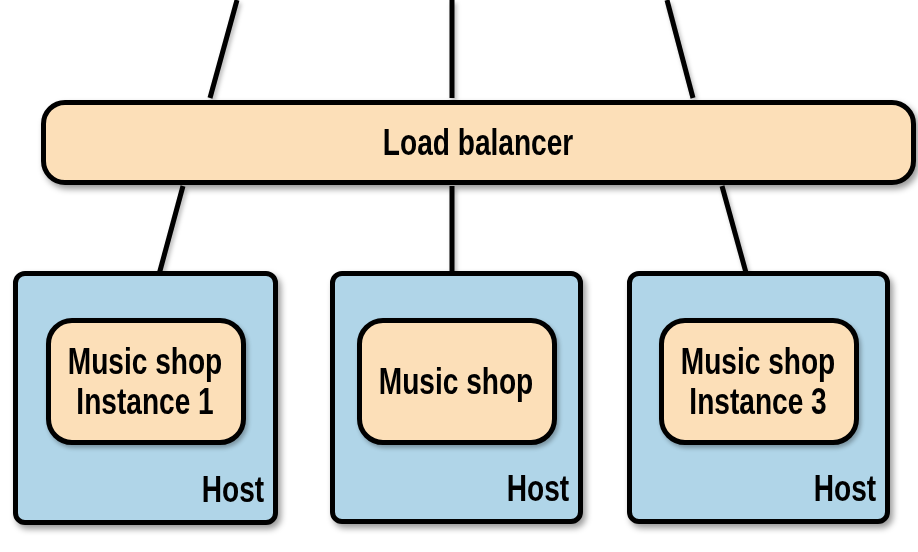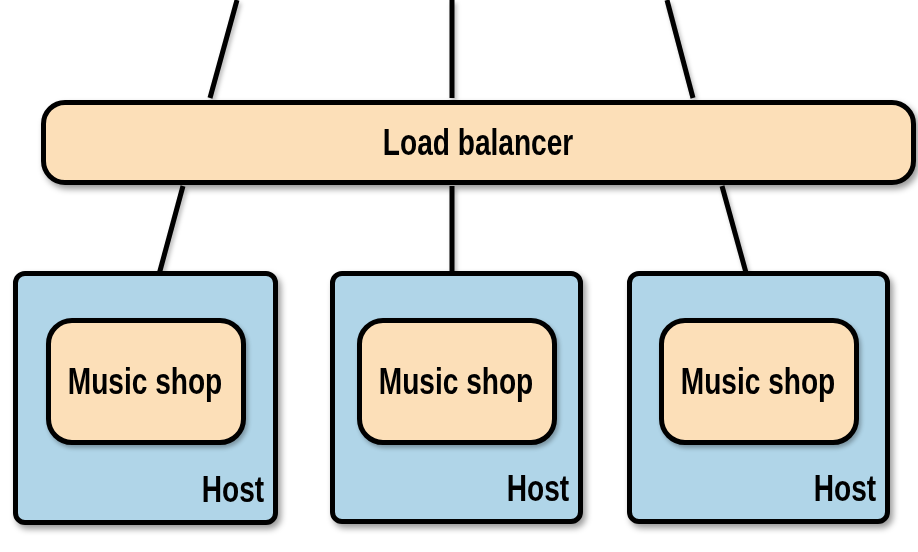--- a/index.html
+++ b/index.html
@@ -114,20 +114,23 @@
     <div class="label">
       <span class="condensed">Load balancer</span>
     </div>
   </div>
 
   <div class="box host-box host-box-1">
     <div class="instance-box">
       <div class="label">
         <span class="condensed">Music shop</span>
       </div>
+      <div class="label">
+        <span class="condensed">Instance 1</span>
+      </div>
     </div>
     <div class="host-label-wrap label">
       <span class="condensed">Host</span>
     </div>
   </div>
 
   <div class="box host-box host-box-2">
     <div class="instance-box">
       <div class="label">
         <span class="condensed">Music shop</span>
@@ -136,19 +139,22 @@
     <div class="host-label-wrap label">
       <span class="condensed">Host</span>
     </div>
   </div>
 
   <div class="box host-box host-box-3">
     <div class="instance-box">
       <div class="label">
         <span class="condensed">Music shop</span>
       </div>
+      <div class="label">
+        <span class="condensed">Instance 3</span>
+      </div>
     </div>
     <div class="host-label-wrap label">
       <span class="condensed">Host</span>
     </div>
   </div>
 
 </div>
 
 </body></html>

